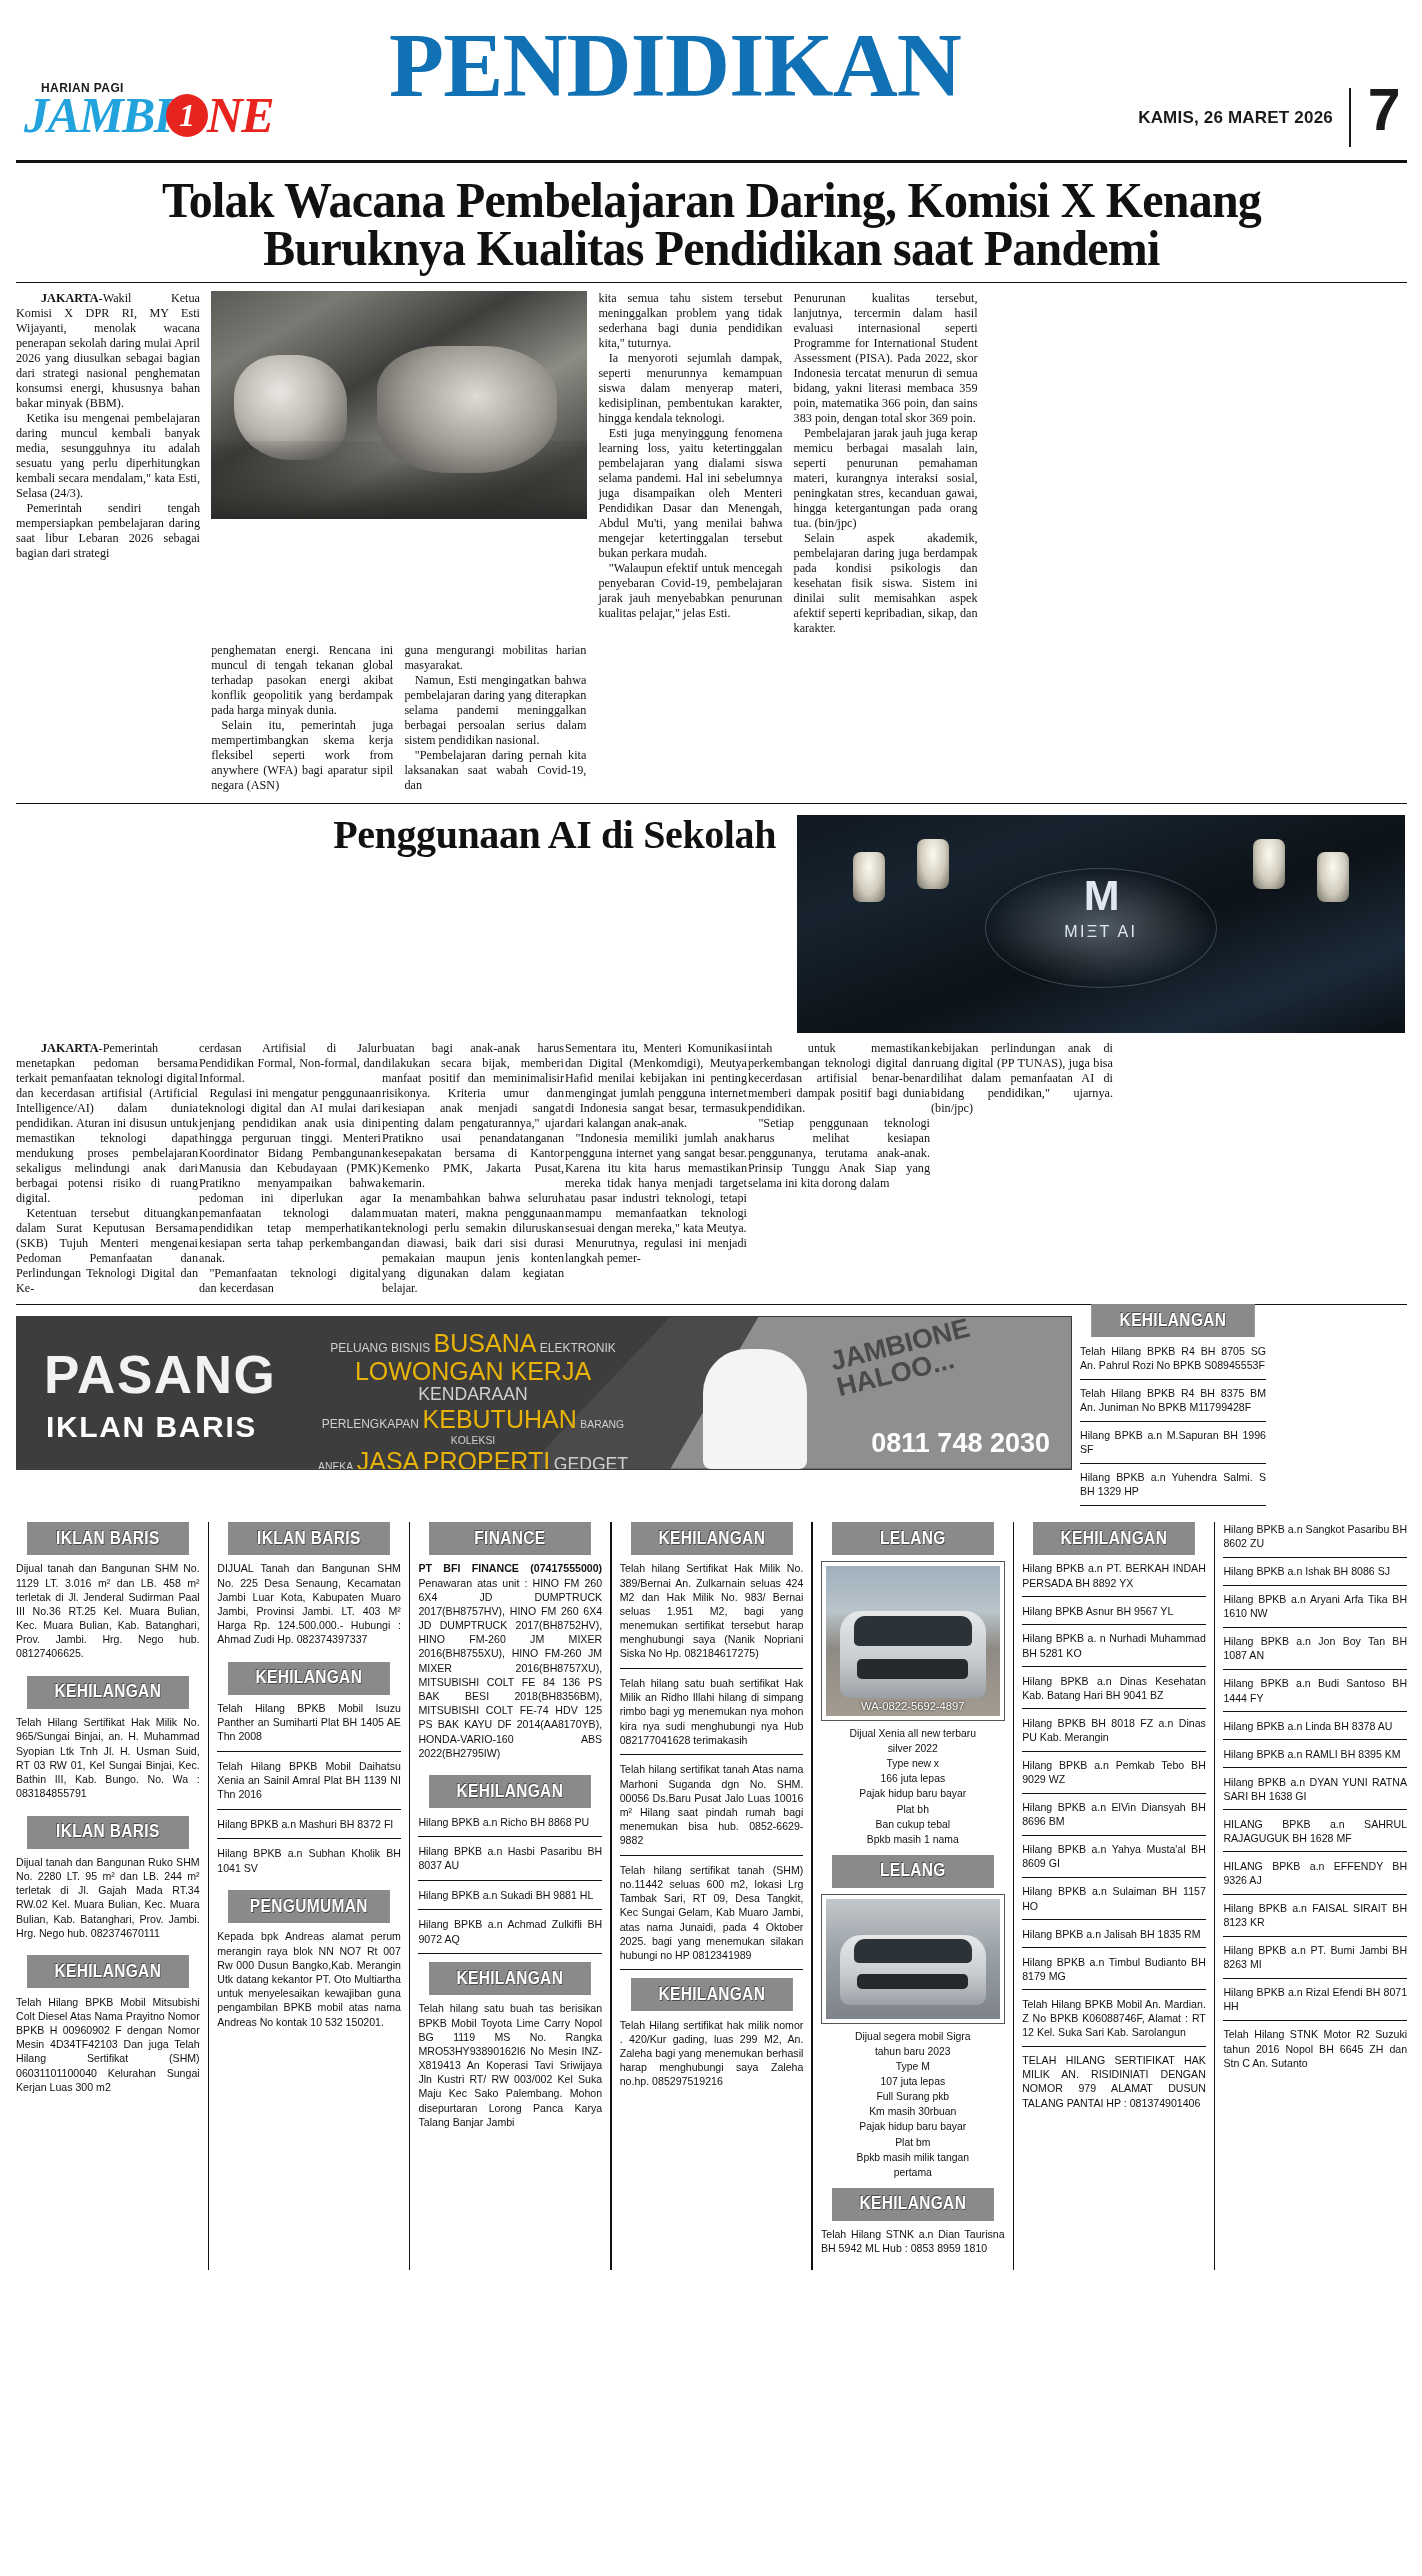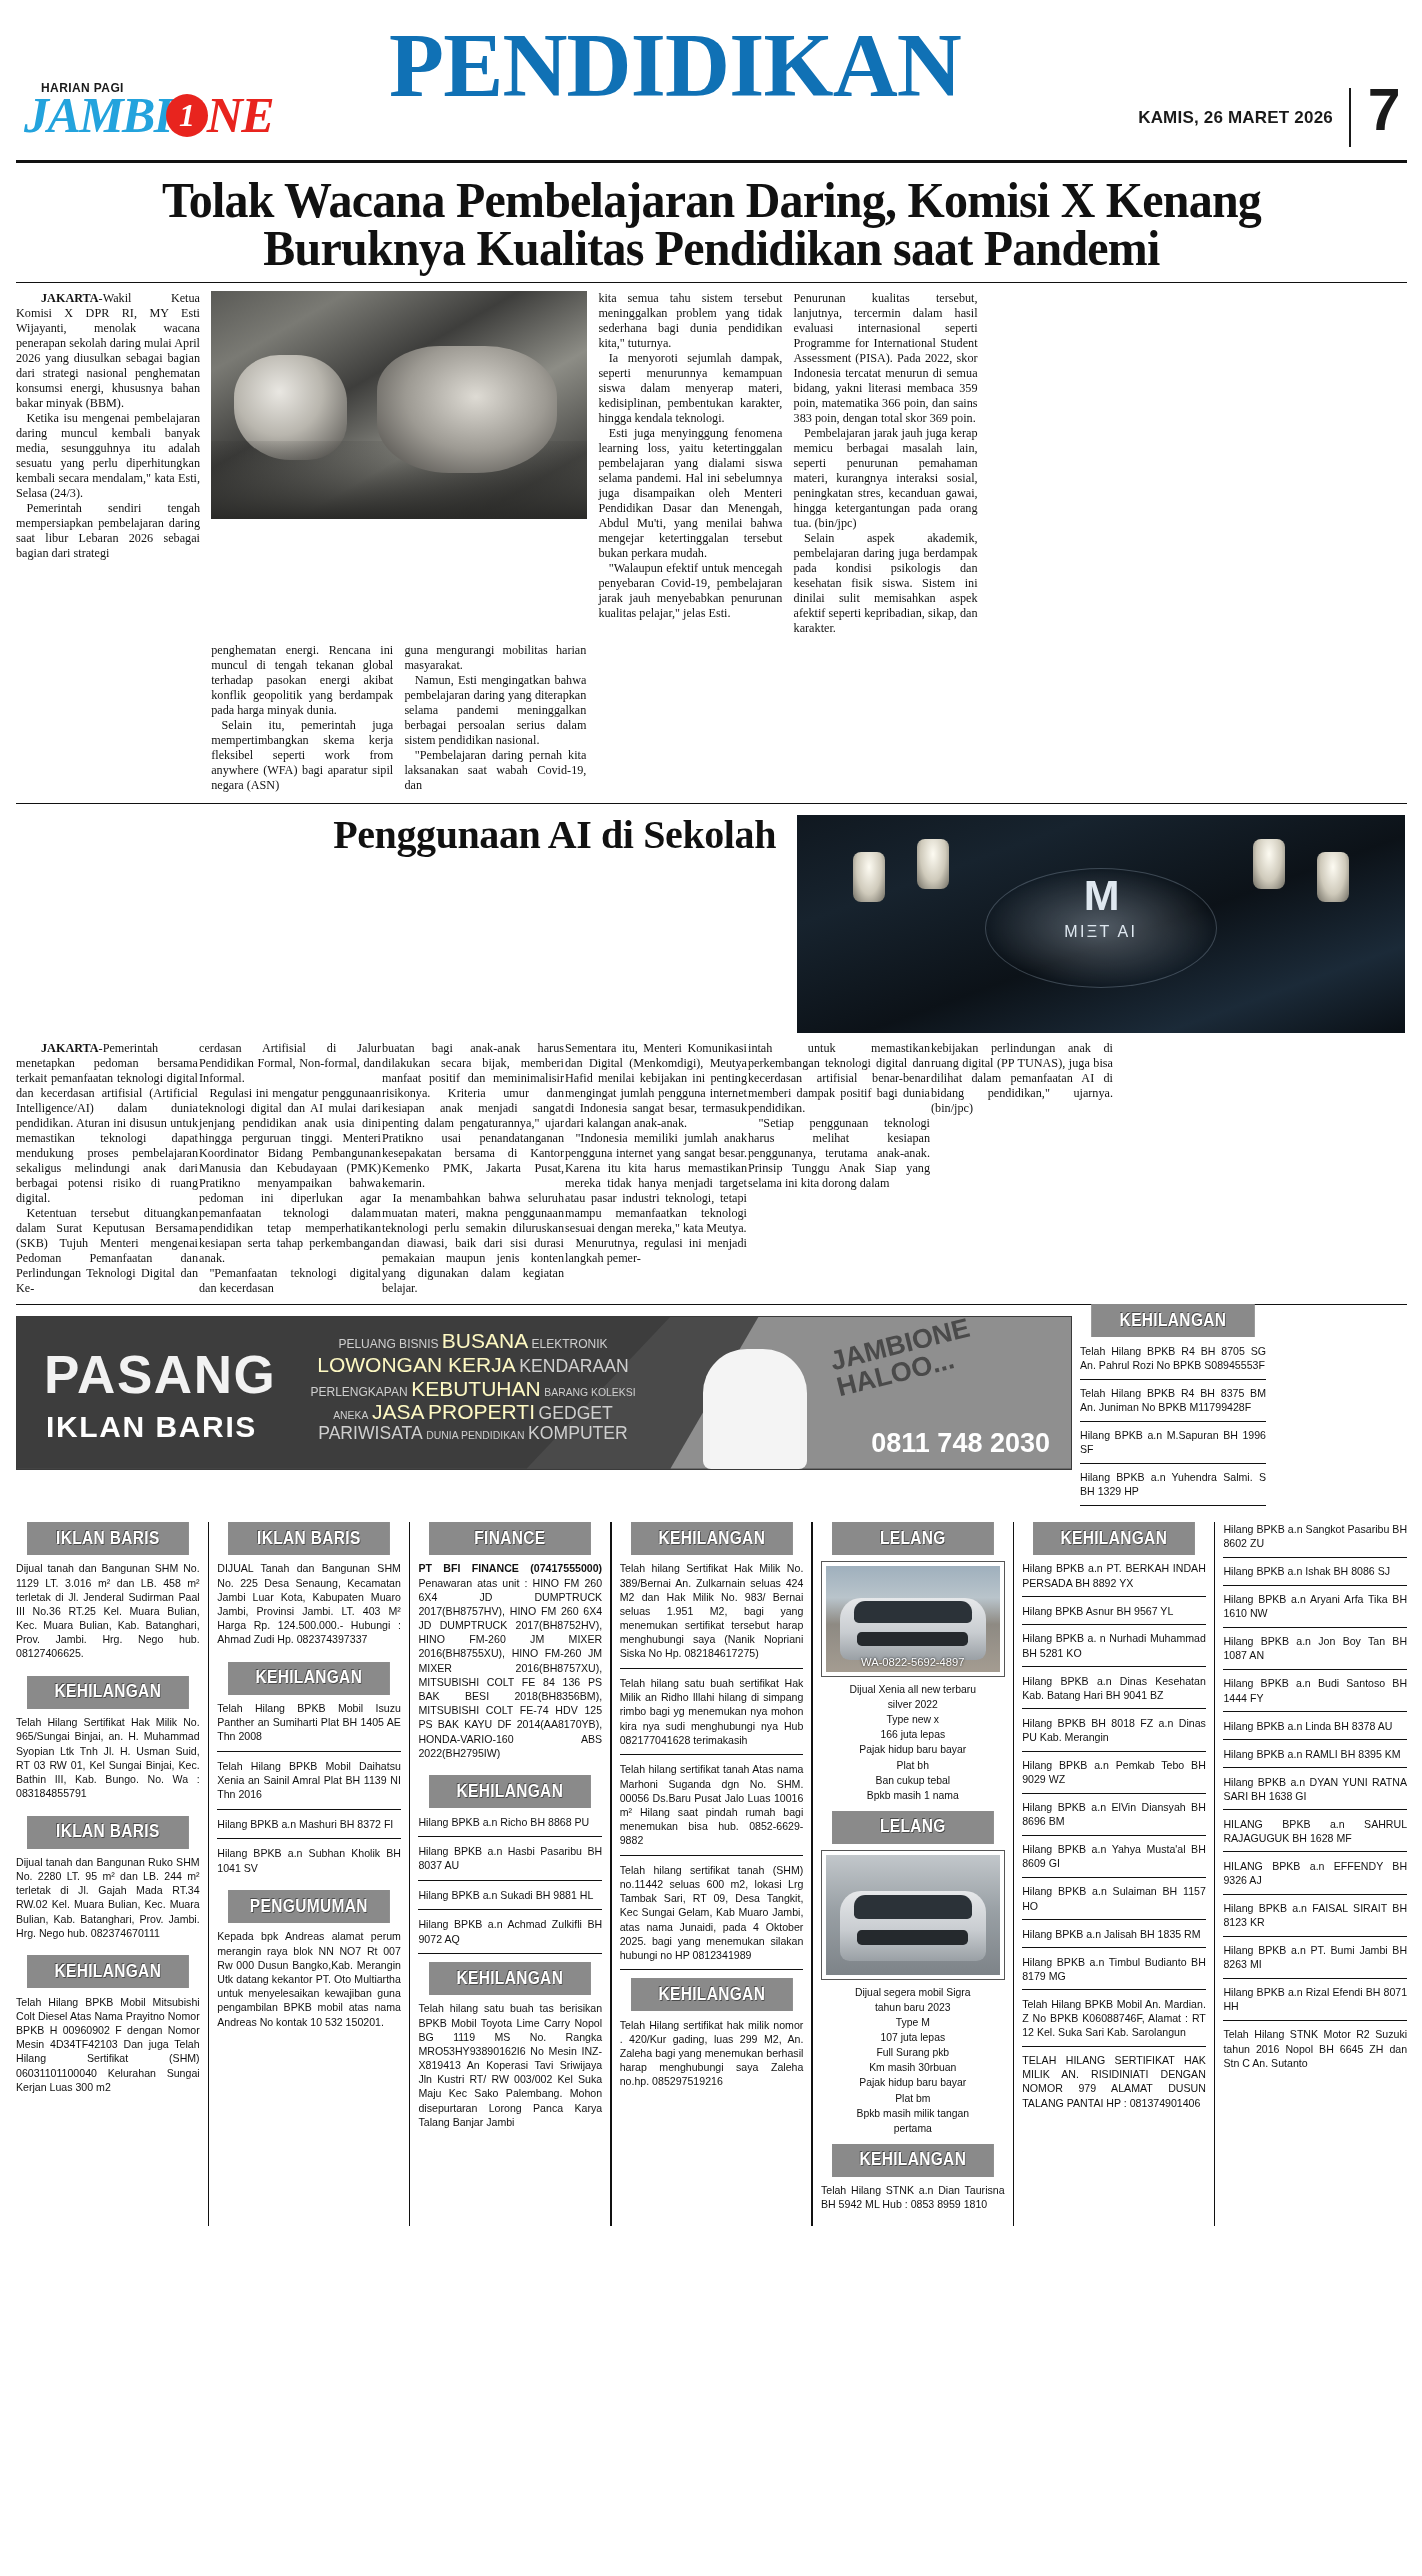--- a/index.html
+++ b/index.html
@@ -152,21 +152,21 @@
   .b-dark { position:absolute; left:0; top:0; width:62%; height:100%;
     background:#3d3d3d; clip-path: polygon(0 0, 100% 0, 78% 100%, 0 100%); }
   .b-pasang { position:absolute; left:27px; top:27px;
     font-family:"Liberation Sans",sans-serif; font-weight:bold; font-size:53px;
     color:#f2f2f2; letter-spacing:1.6px; }
   .b-iklan { position:absolute; left:29px; top:93px;
     font-family:"Liberation Sans",sans-serif; font-weight:bold; font-size:30px;
     color:#ffffff; letter-spacing:1.6px;}
   .b-words { position:absolute; left:288px; top:12.8px; width:336px; text-align:center;
     font-family:"Liberation Sans",sans-serif; color:#cfcfcf; line-height:1.12;}
-  .b-words .w1 {font-size:12px;} .b-words .w2{font-size:21px; color:#fef9c3;}
+  .b-words .w1 {font-size:12px;} .b-words .w2{font-size:25px; color:#eab308;}
   .b-words .w3{font-size:17.6px;} .b-words .w4{font-size:10.4px;}
   .b-right { position:absolute; right:0; top:0; width:38%; height:100%;
     background:#8f8f8f; clip-path: polygon(22% 0, 100% 0, 100% 100%, 0 100%); }
   .b-jambione { position:absolute; right:96px; top:14.4px;
     transform: rotate(-14deg);
     font-family:"Liberation Sans",sans-serif; font-weight:bold; font-size:27px;
     color:#4a4a4a; line-height:1.0; text-align:left;}
   .b-phone { position:absolute; right:21px; bottom:9.6px;
     font-family:"Liberation Sans",sans-serif; font-weight:bold; font-size:27px;
     color:#ffffff;}
@@ -185,21 +185,21 @@
     transform: scaleX(0.88); 
   }
   .cat:first-child { margin-top: 0; }
   .ad {
     font-size: 10.6px; line-height: 1.34; text-align: justify;
     color:#111; padding-bottom: 7.2px; margin-bottom: 7.2px;
   }
   .ad.divided { border-bottom: 1.6px solid #111; }
   .ad b { font-weight: bold; }
   .carbox { width:100%; border:0.8px solid #555; background:#fff; padding:4px; margin-bottom:4.8px;}
-  .carimg { width:100%; height:106px; position:relative; overflow:hidden;
+  .carimg { width:100%; height:150px; position:relative; overflow:hidden;
     background: linear-gradient(180deg,#9fb0bd 0%,#b9c4cb 30%,#8e8a83 55%,#a49c91 100%); }
   .carimg .body { position:absolute; left:8%; top:30%; width:84%; height:58%;
     background: linear-gradient(180deg,#e6e8ea 0%,#c9cdd1 55%,#9aa0a5 100%);
     border-radius: 21px 21px 9.6px 9.6px; }
   .carimg .glass { position:absolute; left:16%; top:33%; width:68%; height:20%;
     background:#2b3238; border-radius:11.2px 11.2px 4.8px 4.8px; }
   .carimg .grille { position:absolute; left:18%; top:62%; width:64%; height:13%;
     background:#25292d; border-radius:4.8px; }
   .carimg .wa { position:absolute; left:0; bottom:4.8px; width:100%; text-align:center;
     font-family:"Liberation Sans",sans-serif; font-size:11.2px; color:#fff;

